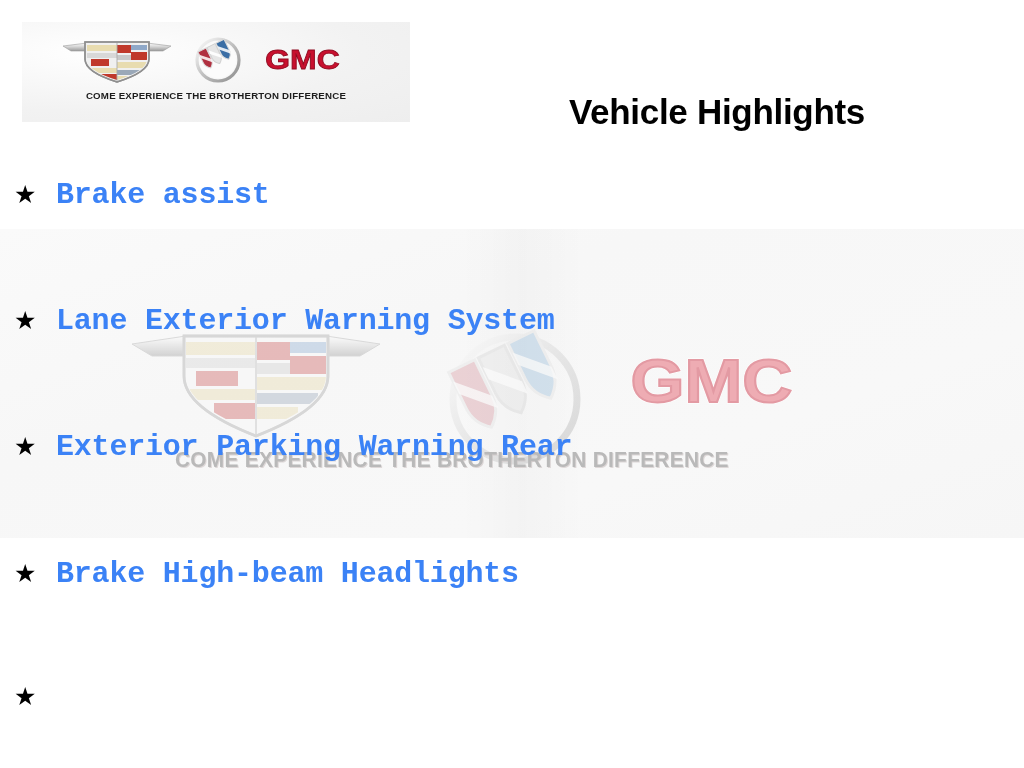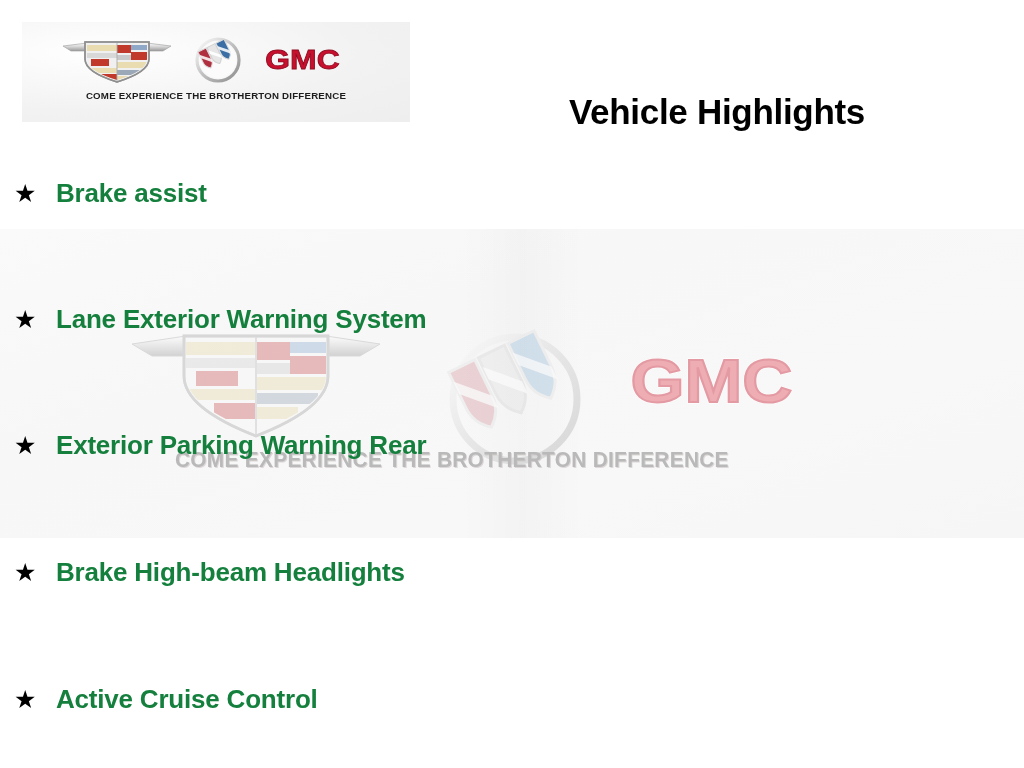--- a/index.html
+++ b/index.html
@@ -132,25 +132,26 @@
     pointer-events: auto;
   }
   .bullet-star {
     font-size: 25px;
     line-height: 1;
     color: #000;
     width: 42px;
     display: inline-block;
   }
   .bullet-text {
-    font-size: 26px;
+    font-size: 30px;
     font-weight: bold;
-    color: #15803d;
+    color: #3b82f6;
     letter-spacing: -0.2px;
     white-space: nowrap;
+    font-family: Liberation Mono, monospace;
   }
 
   
   svg.cad-crest { display:block; }
   svg.buick { display:block; }
   svg.gmc { display:block; }
 </style>
 </head>
 <body>
 
@@ -333,15 +334,14 @@
     <span class="bullet-text">Exterior Parking Warning Rear</span>
   </div>
 
   <div class="bullet-row" style="top:557px;">
     <span class="bullet-star">★</span>
     <span class="bullet-text">Brake High-beam Headlights</span>
   </div>
 
   <div class="bullet-row" style="top:684px;">
     <span class="bullet-star">★</span>
-    <span class="bullet-text">Active Cruise Control</span>
   </div>
 </div>
 
 </body></html>

